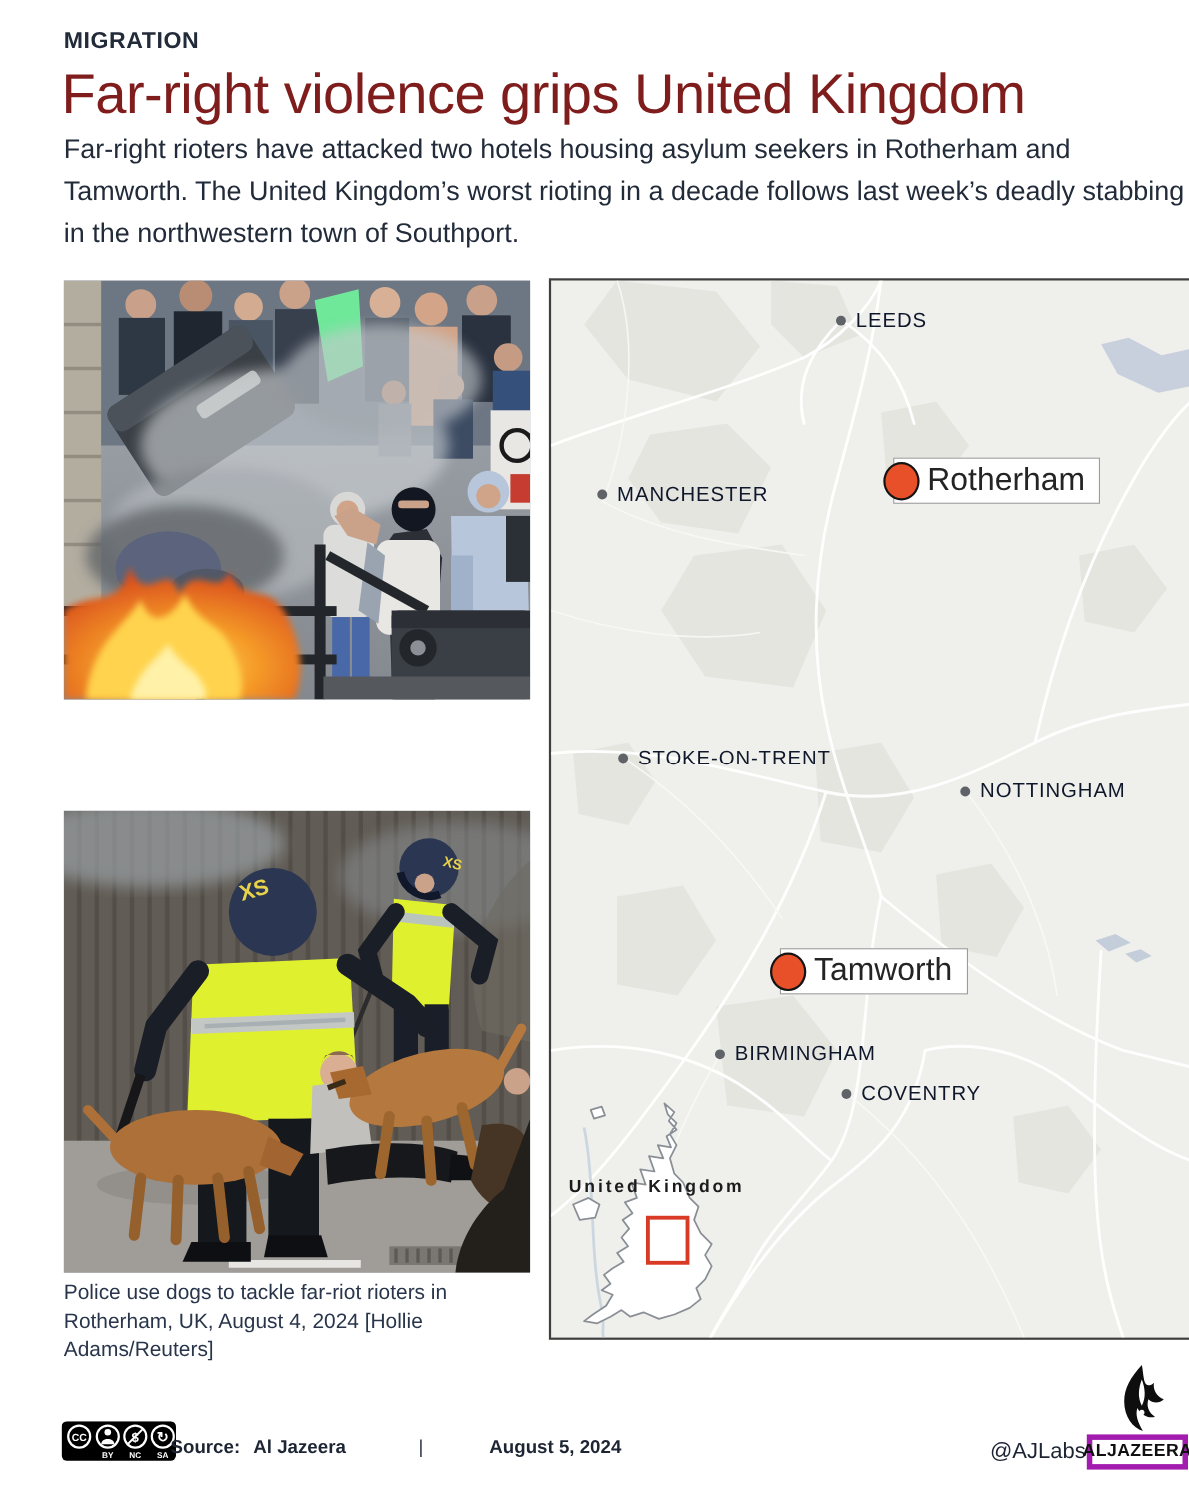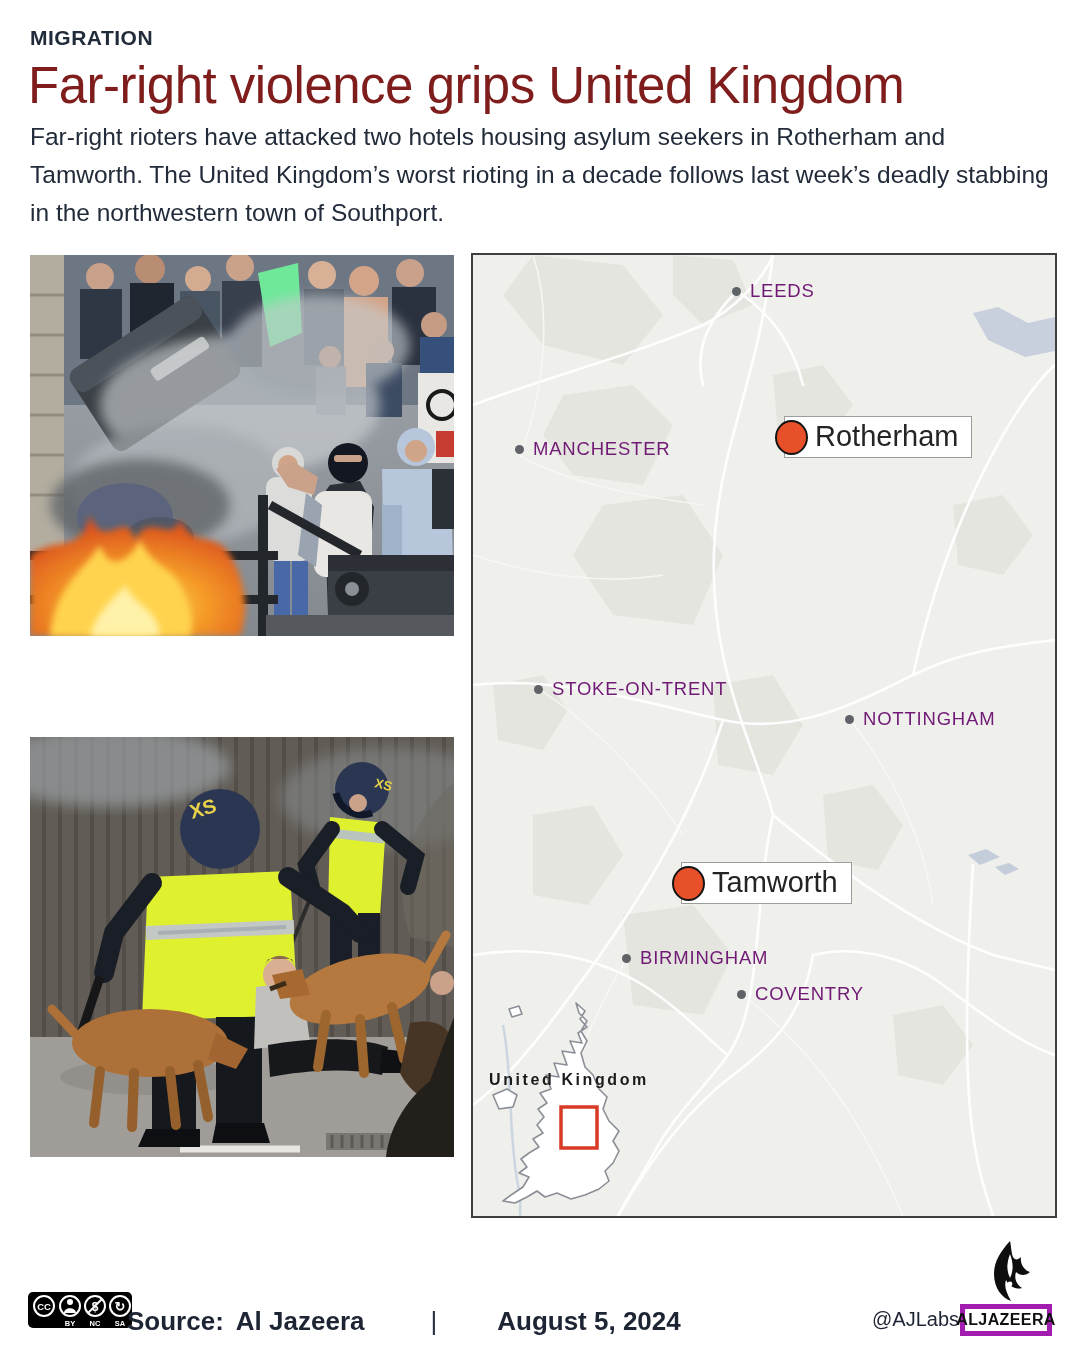--- a/index.html
+++ b/index.html
@@ -1,18 +1,18 @@
 <!DOCTYPE html>
 <html><head>
 <meta charset="utf-8">
 <style>
   html,body{margin:0;padding:0;background:#ffffff;}
   body{width:1081px;height:1351px;overflow:hidden;
        font-family:"Liberation Sans", sans-serif;color:#1f2a3a;}
-  .page{position:relative;width:900px;height:1351px;background:#fff;}
+  .page{position:relative;width:900px;height:1351px;background:#fff;margin-left:28px;}
 
   
   .kicker{position:absolute;left:30px;top:26px;font-size:21px;font-weight:700;
           letter-spacing:.5px;color:#222b39;}
   .title{position:absolute;left:28px;top:56px;margin:0;font-size:51px;font-weight:500;
          letter-spacing:-.5px;color:#7f1d1d;white-space:nowrap;}
   .subtitle{position:absolute;left:30px;top:118px;width:1022px;margin:0;
             font-size:24.5px;line-height:38px;font-weight:500;color:#222b39;}
 
   
@@ -25,37 +25,37 @@
   .caption2{top:1163px;}
 
   
   .map{position:absolute;left:471px;top:253px;width:586px;height:965px;
        background:#efefec;border:2px solid #3f3f3f;box-sizing:border-box;overflow:hidden;}
   .basemap{position:absolute;left:0;top:0;}
 
   .city{position:absolute;display:flex;align-items:center;gap:9px;transform:translateY(-50%);
         white-space:nowrap;z-index:3;}
   .city-dot{width:9px;height:9px;border-radius:50%;background:#5f6368;flex:0 0 auto;}
-  .city-name{font-size:18.5px;letter-spacing:.8px;color:#701a75;font-weight:500;}
+  .city-name{font-size:18.5px;letter-spacing:.8px;color:#0f172a;font-weight:500;}
 
   .marker{position:absolute;display:flex;align-items:center;z-index:4;}
   .marker-dot{width:33px;height:35px;border-radius:50%;background:#e8502a;
               border:2px solid #141414;box-sizing:border-box;z-index:2;flex:0 0 auto;}
   .marker-box{display:flex;align-items:center;height:38px;background:#ffffff;
               border:1px solid #9c9c9c;margin-left:-24px;padding:0 13px 2px 30px;
               font-size:29px;color:#242424;font-weight:500;white-space:nowrap;}
 
   .inset{position:absolute;left:8px;top:742px;z-index:2;}
   .inset-label{position:absolute;left:16px;top:816px;z-index:3;font-size:16px;
                font-weight:700;letter-spacing:2.6px;color:#1b1b1b;white-space:nowrap;}
 
   
   .cc-badge{position:absolute;left:28px;top:1292px;}
   .source-row{position:absolute;left:127px;top:1306px;display:flex;align-items:baseline;
-              font-size:26px;color:#1d2433;}
+              font-size:17px;color:#1d2433;}
   .source-label{font-weight:700;}
   .source-value{font-weight:700;margin-left:12px;}
   .source-sep{margin-left:66px;font-weight:400;color:#2a3140;}
   .source-date{margin-left:60px;font-weight:700;}
   .handle{position:absolute;left:872px;top:1308px;font-size:20px;font-weight:400;color:#1d2433;}
   .brand-box{position:absolute;left:960px;top:1304px;width:92px;height:32px;
              border:5px solid #a21caf;box-sizing:border-box;display:flex;align-items:center;
              justify-content:center;font-size:16px;font-weight:700;letter-spacing:.4px;color:#101010;}
   .aj-logo{position:absolute;left:986px;top:1240px;}
 </style>
@@ -268,20 +268,21 @@
         <path d="M296,278 L288,330 M330,282 L334,336 M362,270 L374,322" stroke="#9c662e" stroke-width="10" stroke-linecap="round"></path>
         <path d="M396,234 L416,198" stroke="#b5793f" stroke-width="9" stroke-linecap="round"></path>
       </g>
       <g>
         <path d="M380,286 C410,280 424,292 424,318 L424,366 C400,370 380,356 370,336 Z" fill="#463424"></path>
         <path d="M424,280 L424,420 L356,420 C360,386 380,360 400,344 Z" fill="#23201c"></path>
         <circle cx="412" cy="246" r="12" fill="#caa189"></circle>
       </g>
     </svg>
   </div>
+  <div class="caption caption2">Police use dogs to tackle far-riot rioters in Rotherham, UK, August 4, 2024 [Hollie Adams/Reuters]</div>
 
   <div class="map">
     <svg class="basemap" width="582" height="961" viewBox="0 0 582 961">
 
       <g fill="#e5e5e0">
         <path d="M60,0 L150,10 L190,60 L150,110 L70,90 L30,40 Z"></path>
         <path d="M200,0 L260,5 L280,50 L230,70 L200,40 Z"></path>
         <path d="M90,140 L160,130 L200,170 L170,230 L100,220 L70,180 Z"></path>
         <path d="M130,250 L210,240 L250,300 L220,370 L140,360 L100,300 Z"></path>
         <path d="M300,120 L350,110 L380,150 L350,190 L305,180 Z"></path>

